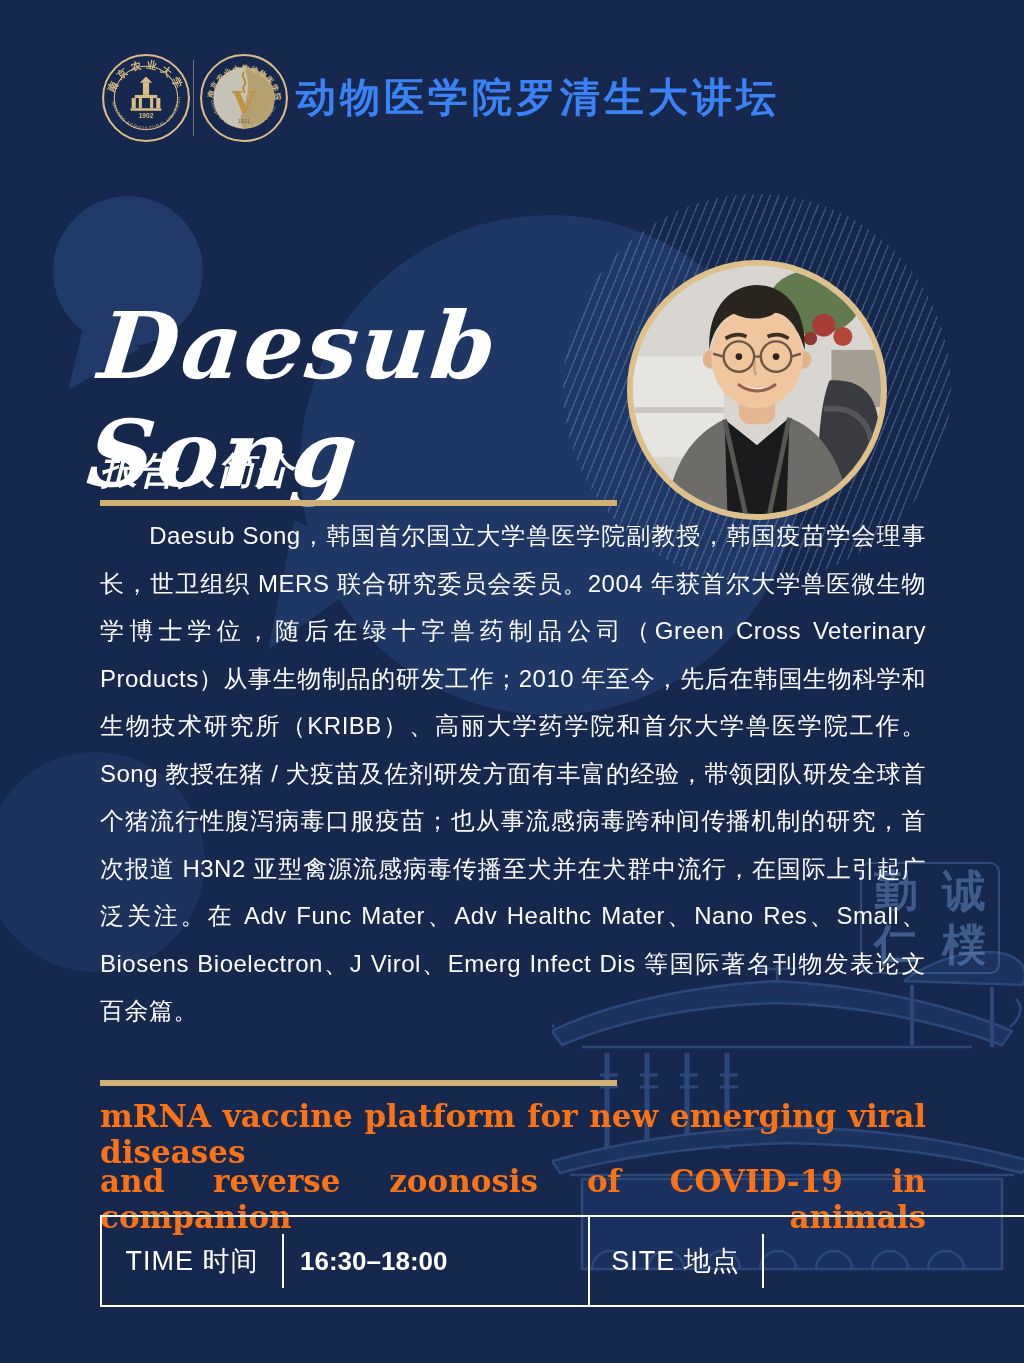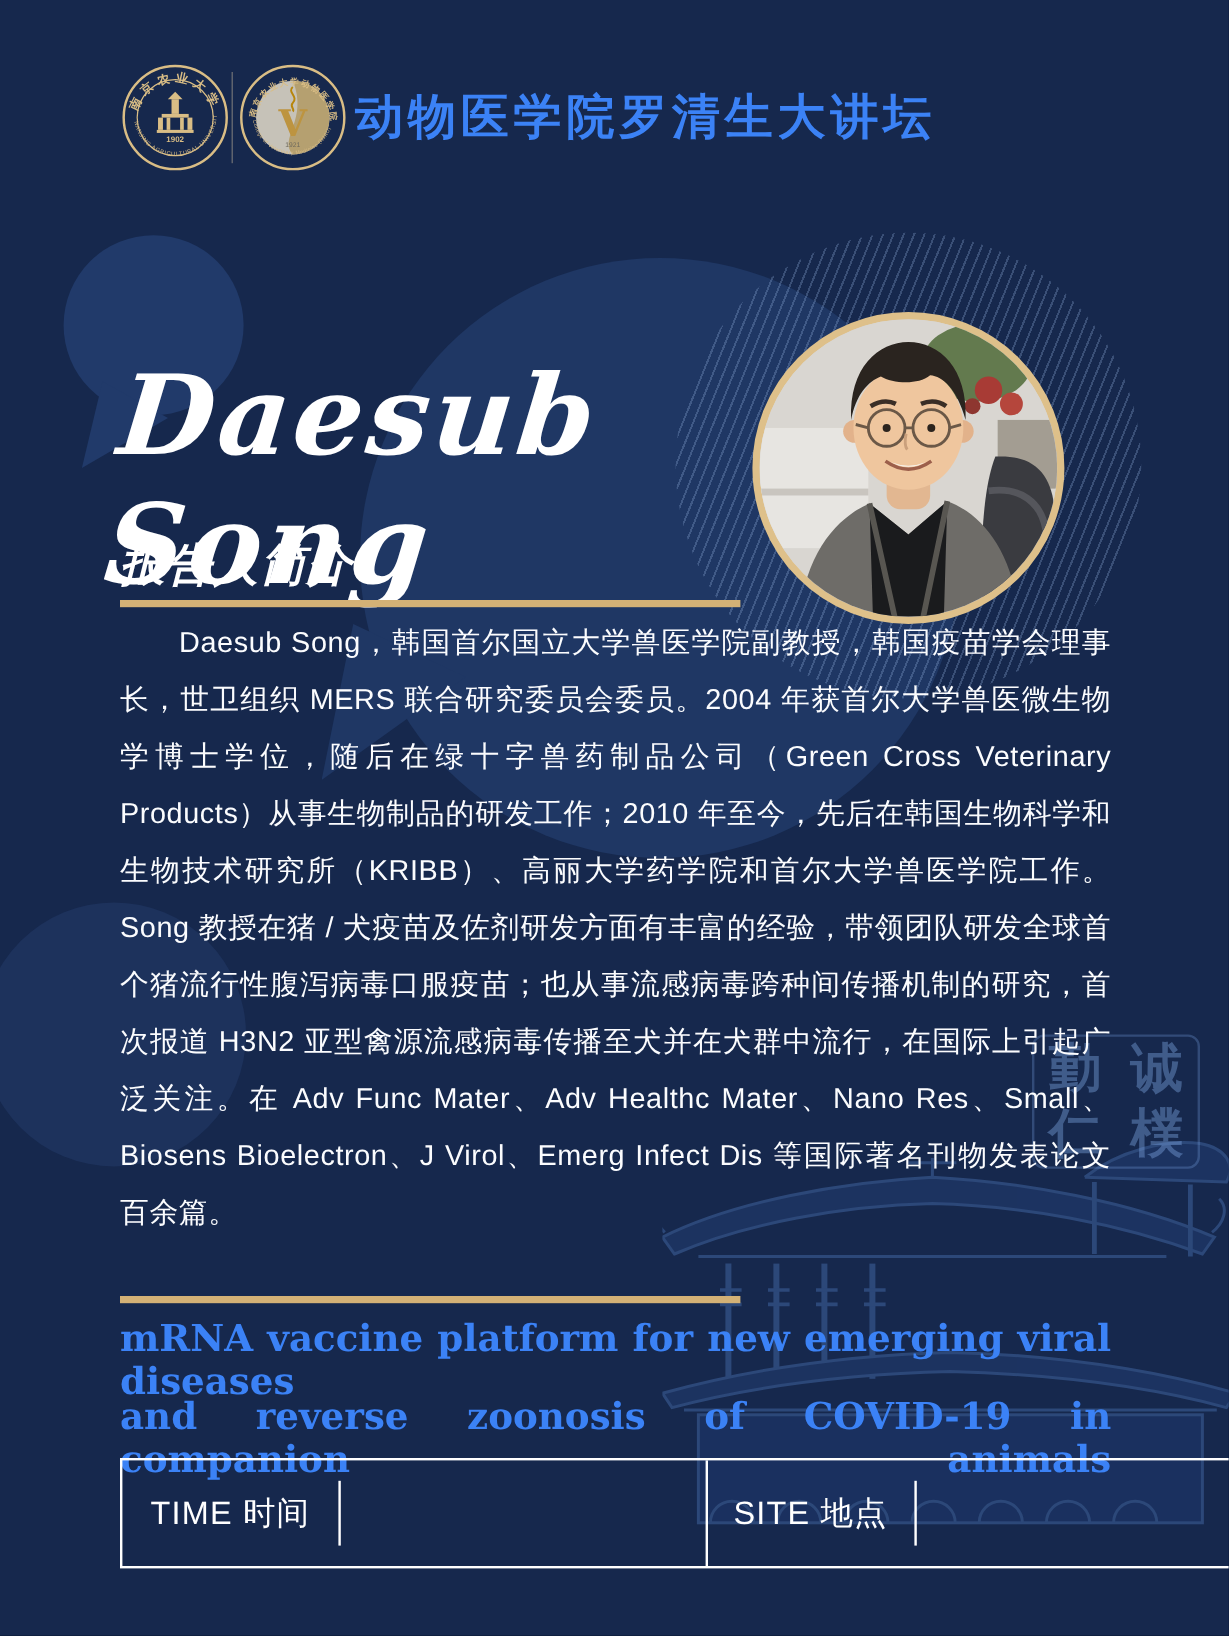--- a/index.html
+++ b/index.html
@@ -61,21 +61,21 @@
   .bio-paragraph{
     left:100px;top:512px;width:826px;
     font-size:24px;line-height:47.5px;color:#fbfcfe;
     text-align:justify;text-indent:2.05em;letter-spacing:.5px;
   }
   .h-talk{left:100px;top:1022px;}
   .rule-talk{left:100px;top:1080px;width:517px;}
   .talk-line{
     left:100px;width:826px;
     font-family:"DejaVu Serif","Liberation Serif",serif;
-    font-weight:bold;font-size:31px;color:#3b82f6;
+    font-weight:bold;font-size:31px;color:#f97316;
     text-align:justify;text-align-last:justify;
   }
   .talk-line1{top:1098px;}
   .talk-line2{top:1145px;margin-top:18px;}
   
   .info-bar{
     left:100px;top:1215px;width:977px;height:92px;
     border:2px solid #ffffff;display:flex;box-sizing:border-box;
   }
   .info-cell{flex:1;display:flex;align-items:center;}
@@ -220,20 +220,21 @@
   <div class="abs talk-line talk-line2">and reverse zoonosis of COVID-19 in companion animals</div>
 
   <div class="abs info-bar">
     <div class="info-cell left">
       <div class="cell-label">
         <span>TIME</span>
         <span>时间</span>
       </div>
       <div class="cell-sep"></div>
       <div class="cell-value">
+        <div>16:30–18:00</div>
       </div>
     </div>
     <div class="info-cell">
       <div class="cell-label">
         <span>SITE</span>
         <span>地点</span>
       </div>
       <div class="cell-sep"></div>
     </div>
   </div>

